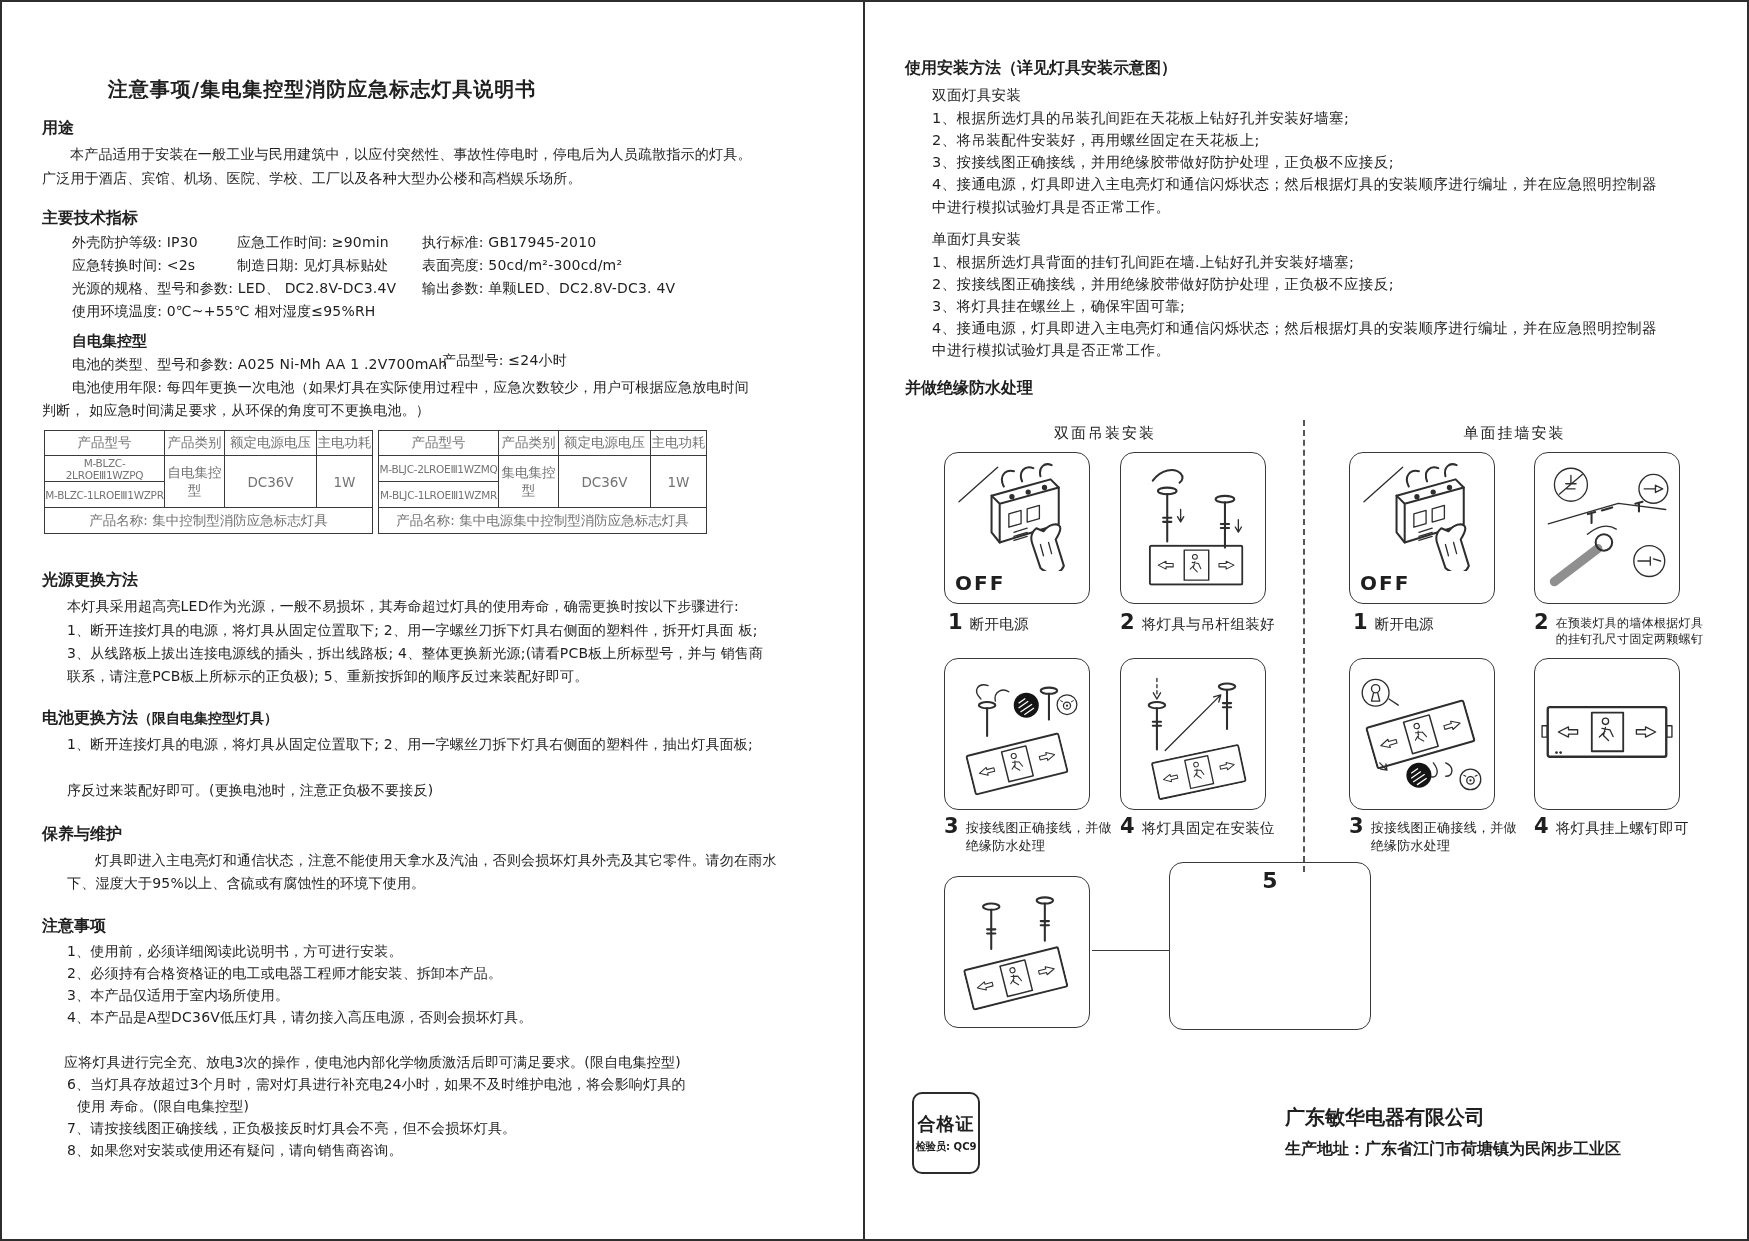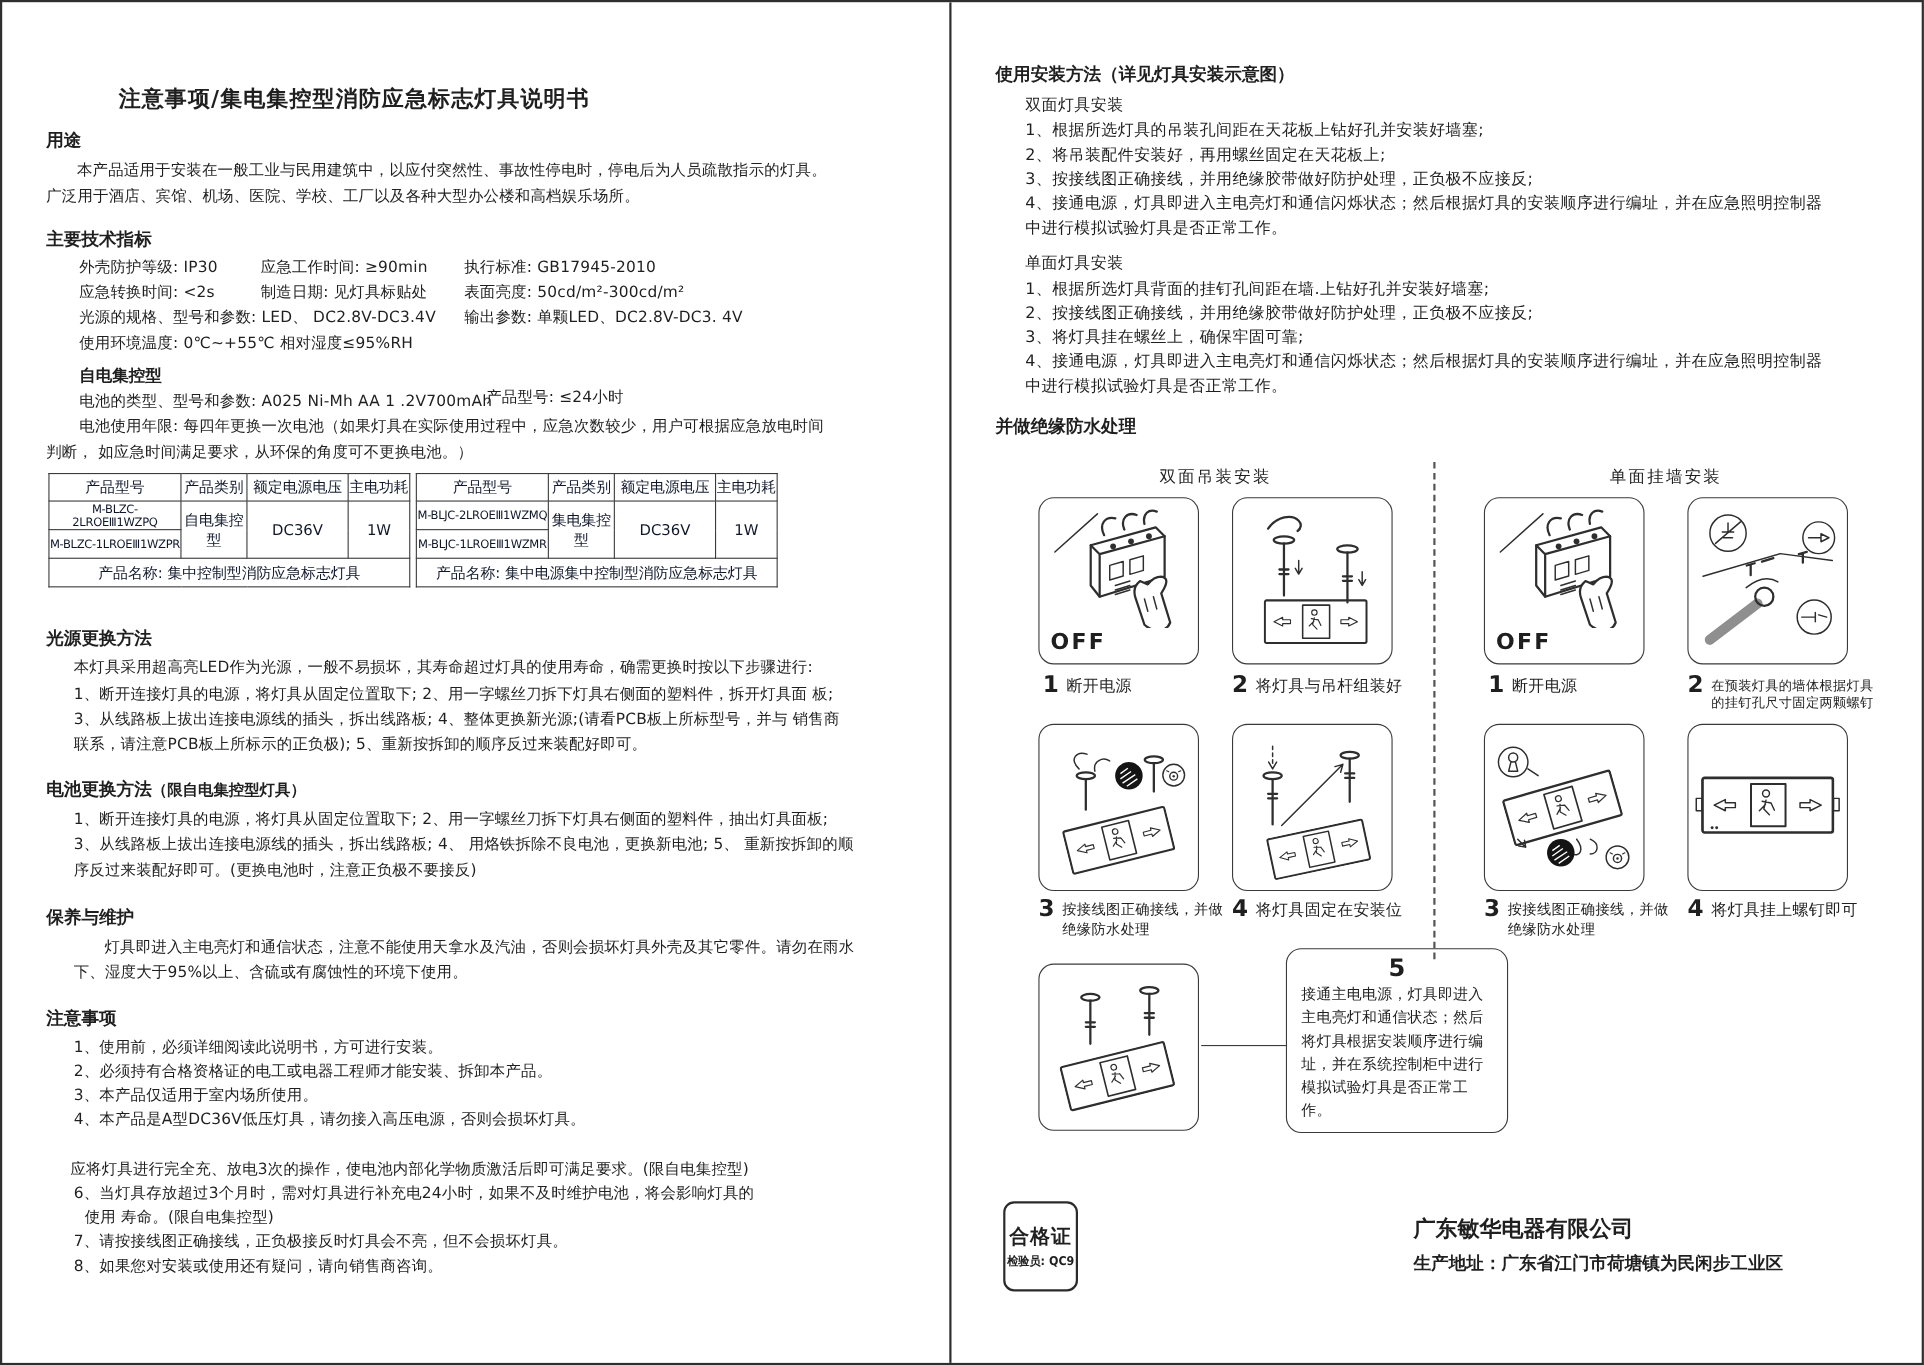--- a/index.html
+++ b/index.html
@@ -10,21 +10,21 @@
   .h1{font-size:20px;font-weight:bold;letter-spacing:1px;}
   .h2{font-size:16px;font-weight:bold;white-space:nowrap;}
   .h2note{font-size:14px;font-weight:bold;}
   .h3{font-size:15px;font-weight:bold;white-space:nowrap;}
   .t{font-size:14px;white-space:nowrap;letter-spacing:.2px;}
   .rt{font-size:14.5px;white-space:nowrap;letter-spacing:.4px;}
   .pagediv{position:absolute;left:861px;top:0;width:2px;height:100%;background:#2e2e2e;}
   .dashdiv{position:absolute;left:1301px;top:418px;height:452px;width:0;border-left:2px dashed #555;}
   .ptable{position:absolute;border-collapse:collapse;table-layout:fixed;}
   .ptable th,.ptable td{border:1.5px solid #3a3a3a;text-align:center;vertical-align:middle;
-        padding:0;font-weight:normal;font-size:13.5px;color:#0f172a;}
+        padding:0;font-weight:normal;font-size:13.5px;color:#737373;}
   .ptable .model{font-size:10.5px;letter-spacing:-.3px;}
   .grouptitle{font-size:15px;letter-spacing:2px;text-align:center;white-space:nowrap;}
   .panel{position:absolute;width:146px;height:152px;border:1.6px solid #3a3a3a;border-radius:14px;box-sizing:border-box;}
   .panel svg{position:absolute;left:5px;top:6px;}
   .off{position:absolute;left:10px;bottom:8px;font-size:20px;font-weight:bold;letter-spacing:2px;}
   .step{position:absolute;display:flex;gap:7px;align-items:flex-start;}
   .step .num{font-size:21px;font-weight:bold;line-height:1;}
   .step .txt{font-size:14.5px;line-height:1.35;letter-spacing:.3px;padding-top:3px;white-space:nowrap;}
   .step .txt.wrap{white-space:normal;font-size:13px;}
   .step .txt.small{white-space:normal;font-size:12px;}
@@ -167,21 +167,20 @@
     </table>
 
   <div class="abs h2" style="left:40px;top:568px">光源更换方法</div>
   <div class="abs t" style="left:65px;top:596px">本灯具采用超高亮LED作为光源，一般不易损坏，其寿命超过灯具的使用寿命，确需更换时按以下步骤进行:</div>
   <div class="abs t" style="left:65px;top:620px">1、断开连接灯具的电源，将灯具从固定位置取下; 2、用一字螺丝刀拆下灯具右侧面的塑料件，拆开灯具面 板;</div>
   <div class="abs t" style="left:65px;top:643px">3、从线路板上拔出连接电源线的插头，拆出线路板; 4、整体更换新光源;(请看PCB板上所标型号，并与 销售商</div>
   <div class="abs t" style="left:65px;top:666px">联系，请注意PCB板上所标示的正负极); 5、重新按拆卸的顺序反过来装配好即可。</div>
 
   <div class="abs h2" style="left:40px;top:706px"><span>电池更换方法</span><span class="h2note">（限自电集控型灯具）</span></div>
   <div class="abs t" style="left:65px;top:734px">1、断开连接灯具的电源，将灯具从固定位置取下; 2、用一字螺丝刀拆下灯具右侧面的塑料件，抽出灯具面板;</div>
-  <div class="abs t" style="left:65px;top:757px">3、从线路板上拔出连接电源线的插头，拆出线路板; 4、 用烙铁拆除不良电池，更换新电池; 5、 重新按拆卸的顺</div>
   <div class="abs t" style="left:65px;top:780px">序反过来装配好即可。(更换电池时，注意正负极不要接反)</div>
 
   <div class="abs h2" style="left:40px;top:822px">保养与维护</div>
   <div class="abs t" style="left:93px;top:850px">灯具即进入主电亮灯和通信状态，注意不能使用天拿水及汽油，否则会损坏灯具外壳及其它零件。请勿在雨水</div>
   <div class="abs t" style="left:65px;top:873px">下、湿度大于95%以上、含硫或有腐蚀性的环境下使用。</div>
 
   <div class="abs h2" style="left:40px;top:914px">注意事项</div>
   <div class="abs t" style="left:65px;top:941px">1、使用前，必须详细阅读此说明书，方可进行安装。</div>
   <div class="abs t" style="left:65px;top:963px">2、必须持有合格资格证的电工或电器工程师才能安装、拆卸本产品。</div>
   <div class="abs t" style="left:65px;top:985px">3、本产品仅适用于室内场所使用。</div>
@@ -355,21 +354,20 @@
       <path d="M92 19 v36 M88 36 h8 M88 40 h8" class="ln"></path>
       <g transform="rotate(-14 66 92)">
           <use href="#exit-face" x="16" y="70" width="96" height="42"></use>
         </g>
     </svg>
   </div>
   <div class="connector"></div>
 
   <div class="box5">
     <span class="num">5</span>
-    <span class="txt">接通主电电源，灯具即进入主电亮灯和通信状态；然后将灯具根据安装顺序进行编址，并在系统控制柜中进行模拟试验灯具是否正常工作。</span>
   </div>
 
   <div class="cert">
     <span class="big">合格证</span>
     <span class="insp">检验员: QC9</span>
   </div>
 
   <div class="abs cmpname" style="left:1283px;top:1102px">广东敏华电器有限公司</div>
   <div class="abs cmpaddr" style="left:1283px;top:1137px">生产地址：广东省江门市荷塘镇为民闲步工业区</div>
 

